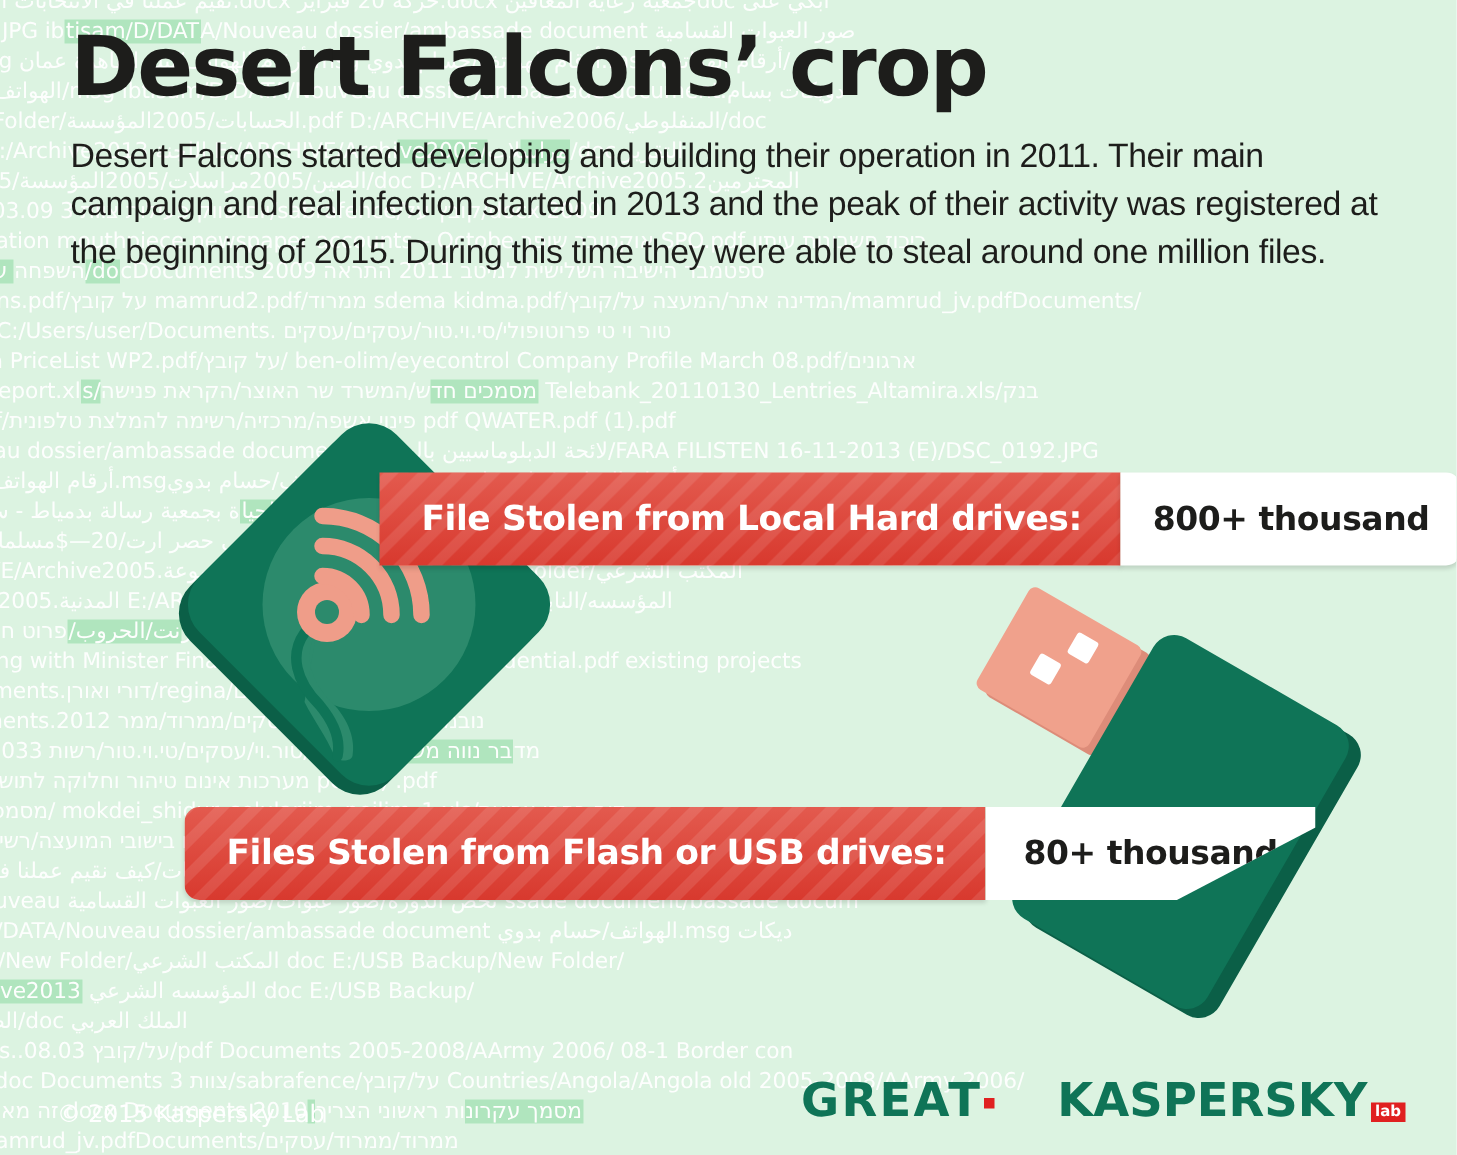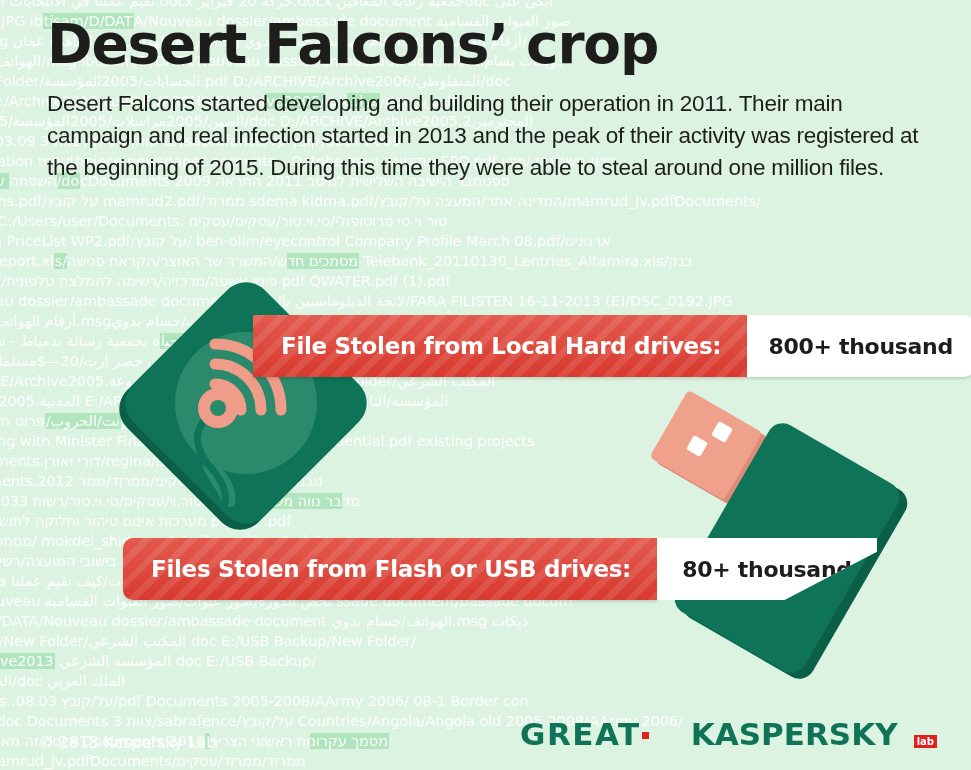--- a/index.html
+++ b/index.html
@@ -274,21 +274,21 @@
     letter-spacing: 0px;
   }
   .logo-kaspersky .klab {
     display: inline-block;
     background: #e02020;
     color: #ffffff;
     font-size: 10px;
     font-weight: bold;
     letter-spacing: 0;
     padding: 1px 3px;
-    margin-left: 16px;
+    margin-left: 2px;
     align-self: flex-end;
     margin-bottom: 4px;
   }
 </style>
 </head>
 <body>
 
 <div id="canvas">
 
   <div id="bg-wallpaper">

